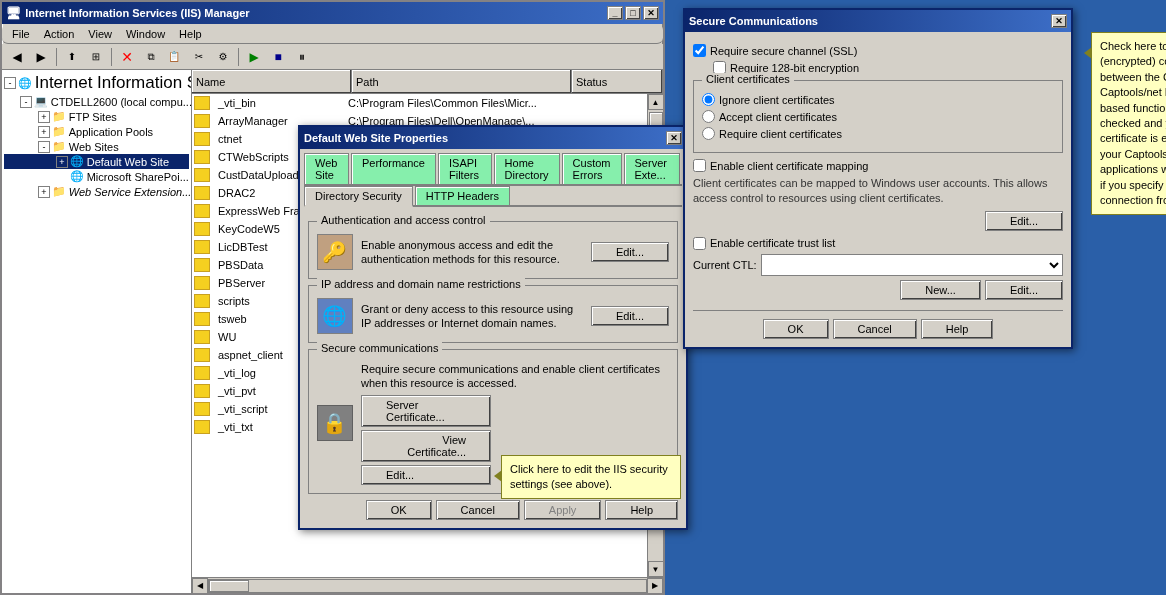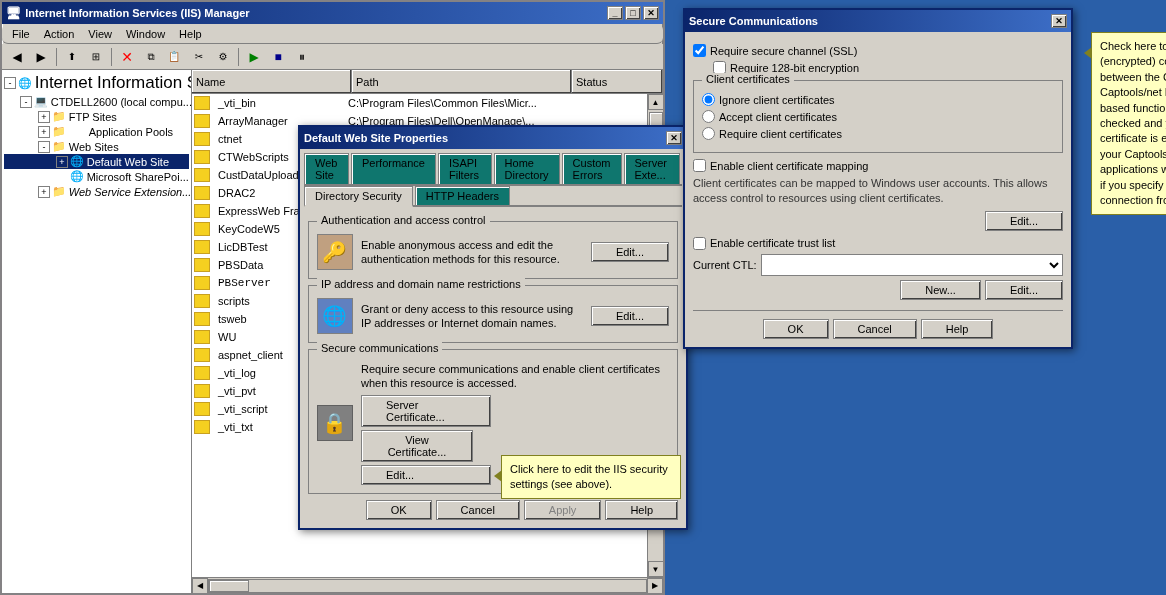--- a/index.html
+++ b/index.html
@@ -233,21 +233,21 @@
     .tab-bar {
       display: flex;
       border-bottom: 2px solid #808080;
       margin-bottom: 0;
     }
 
     .tab {
       padding: 3px 10px;
       border: 1px solid #808080;
       border-bottom: none;
-      background: #0f766e;
+      background: #86efac;
       cursor: pointer;
       font-size: 11px;
       margin-right: 2px;
       box-shadow: inset 1px 1px #ffffff;
     }
 
     .tab.active {
       background: #d4d0c8;
       border-bottom: 2px solid #d4d0c8;
       margin-bottom: -2px;
@@ -430,21 +430,21 @@
         <span style="font-size:11px;">CTDELL2600 (local compu...</span>
       </div>
       <div class="tree-item" style="padding-left:34px;">
         <span class="tree-toggle">+</span>
         <span style="margin-right:3px;">📁</span>
         <span style="font-size:11px;">FTP Sites</span>
       </div>
       <div class="tree-item" style="padding-left:34px;">
         <span class="tree-toggle">+</span>
         <span style="margin-right:3px;">📁</span>
-        <span style="font-size:11px;margin-left:20px;">Application Pools</span>
+        <span style="font-size:11px;">Application Pools</span>
       </div>
       <div class="tree-item" style="padding-left:34px;">
         <span class="tree-toggle">-</span>
         <span style="margin-right:3px;">📁</span>
         <span style="font-size:11px;">Web Sites</span>
       </div>
       <div class="tree-item selected" style="padding-left:52px;">
         <span class="tree-toggle">+</span>
         <span style="margin-right:3px;">🌐</span>
         <span style="font-size:11px;">Default Web Site</span>
@@ -506,21 +506,21 @@
           <div class="list-row">
             <div class="list-file-icon"></div>
             <div class="list-cell" style="width:130px;">LicDBTest</div>
           </div>
           <div class="list-row">
             <div class="list-file-icon"></div>
             <div class="list-cell" style="width:130px;">PBSData</div>
           </div>
           <div class="list-row">
             <div class="list-file-icon"></div>
-            <div class="list-cell" style="width:130px;font-family:Liberation Mono, monospace;">PBServer</div>
+            <div class="list-cell" style="width:130px;">PBServer</div>
           </div>
           <div class="list-row">
             <div class="list-file-icon"></div>
             <div class="list-cell" style="width:130px;">scripts</div>
           </div>
           <div class="list-row">
             <div class="list-file-icon"></div>
             <div class="list-cell" style="width:130px;">tsweb</div>
           </div>
           <div class="list-row">
@@ -610,21 +610,21 @@
     </div>
 
     <div class="group-box">
       <span class="group-box-title">Secure communications</span>
       <div style="display:flex;align-items:center;gap:8px;margin-top:4px;">
         <div style="width:36px;height:36px;background:#808080;border:1px solid #606060;display:flex;align-items:center;justify-content:center;font-size:20px;">🔒</div>
         <div style="flex:1;">
           <span style="line-height:1.3;display:block;">Require secure communications and enable client certificates when this resource is accessed.</span>
           <div style="display:flex;flex-direction:column;gap:3px;margin-top:4px;">
             <button class="btn" style="text-align:left;width:130px;">Server Certificate...</button>
-            <button class="btn" style="text-align:center;width:112px;">View Certificate...</button>
+            <button class="btn" style="text-align:right;width:130px;">View Certificate...</button>
             <div style="position:relative;display:inline-block;">
               <button class="btn" style="text-align:left;width:130px;">Edit...</button>
               
               <div class="tooltip-bubble" style="position:absolute;left:140px;top:-10px;width:180px;z-index:100;">
                 <span>Click here to edit the IIS security settings (see above).</span>
                 <div style="position:absolute;left:-8px;top:14px;width:0;height:0;border-top:6px solid transparent;border-bottom:6px solid transparent;border-right:8px solid #808020;"></div>
               </div>
             </div>
           </div>
         </div>

